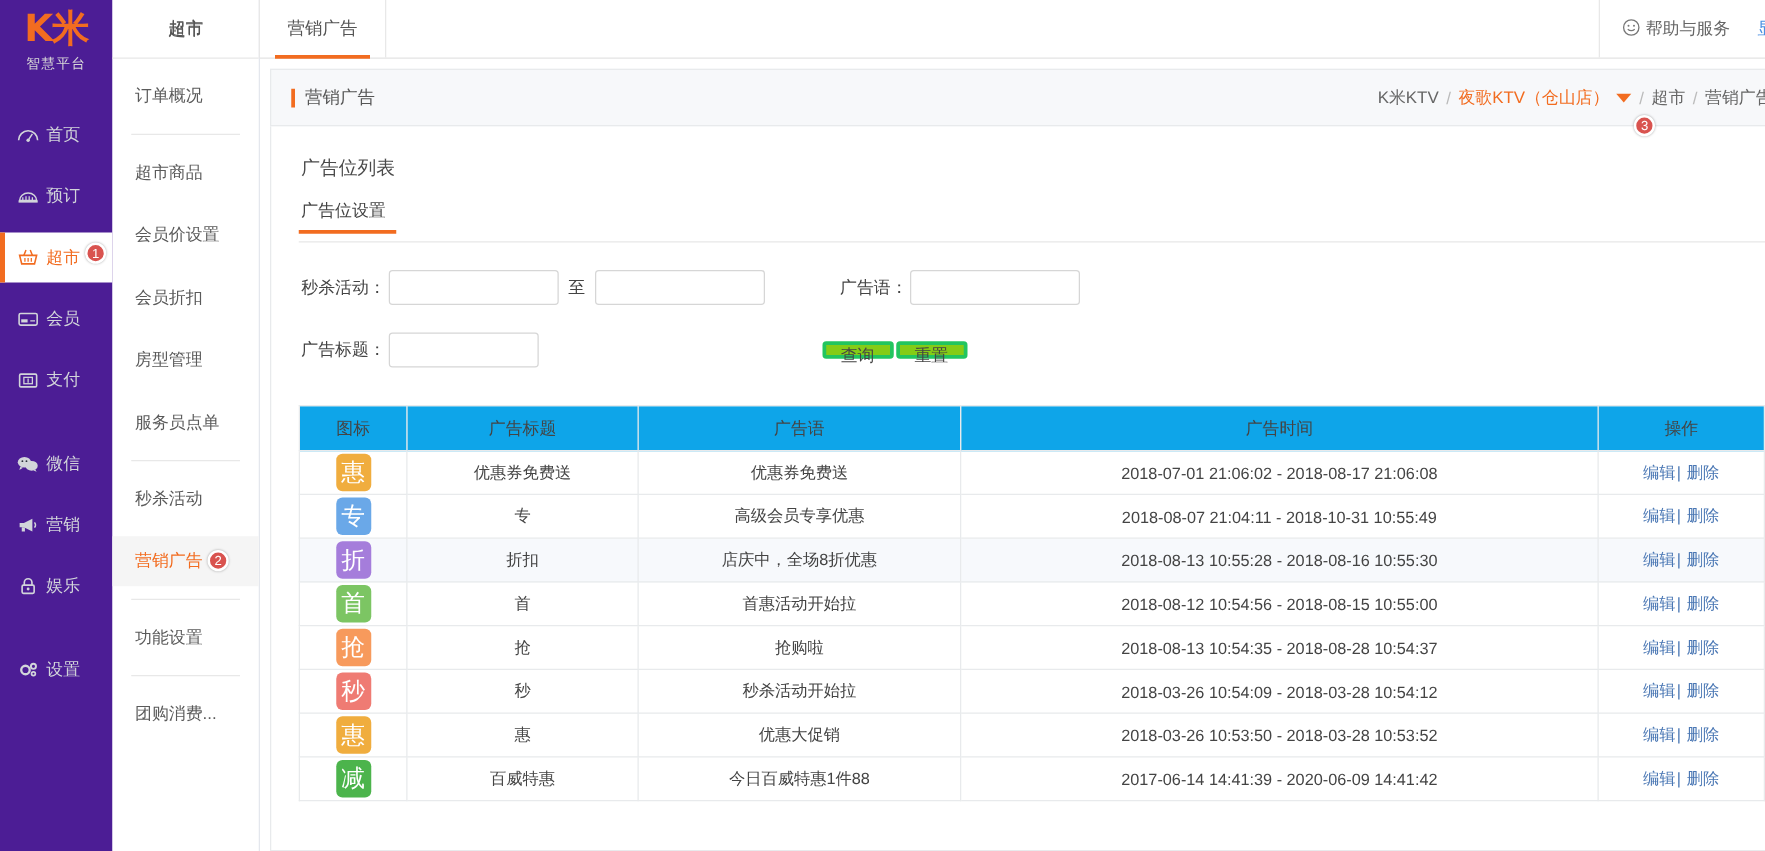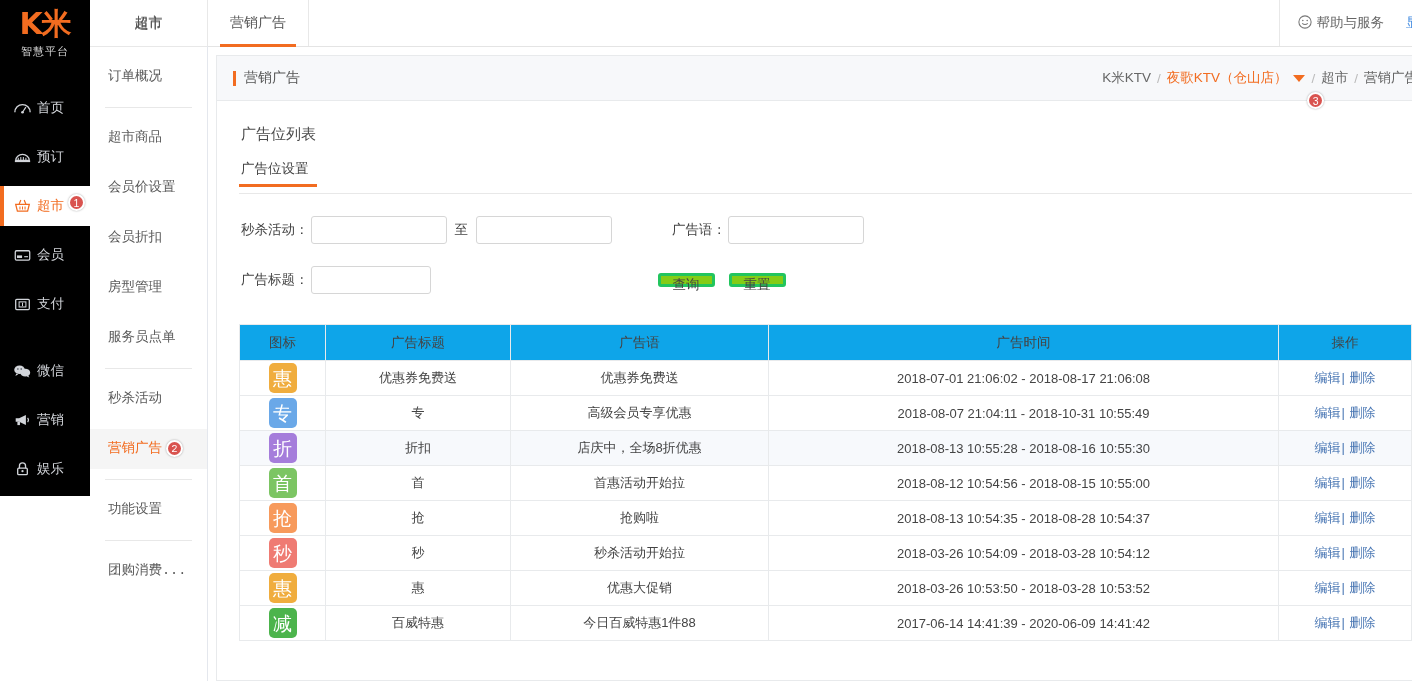--- a/index.html
+++ b/index.html
@@ -6,21 +6,21 @@
   html, body {
     width: 1412px; height: 681px; overflow: hidden;
     font-family: "Liberation Sans", "DejaVu Sans", sans-serif;
     background: #ffffff; color: #333;
     -webkit-font-smoothing: antialiased;
   }
   .app { position: relative; width: 1412px; height: 681px; display: flex; }
 
   
   .sidebar {
-    width: 90px; height: 496px; background: #000000; flex: 0 0 90px;
+    width: 90px; height: 681px; background: #4c1d95; flex: 0 0 90px;
     position: relative; overflow: hidden;
   }
   .logo-wrap { padding-top: 6px; text-align: center; height: 88px; }
   .logo-mark {
     font-size: 30px; font-weight: bold; color: #f26c20; letter-spacing: -1px;
     line-height: 36px; font-family: "DejaVu Sans", sans-serif;
   }
   .logo-sub {
     font-size: 11px; color: #d8d8d8; letter-spacing: 1px; line-height: 16px; margin-top: 1px;
   }
@@ -53,21 +53,20 @@
     border-right: 1px solid #e4e7ed; position: relative;
   }
   .submenu-title {
     height: 47px; line-height: 47px; text-align: center;
     font-size: 14px; color: #555; border-bottom: 1px solid #e8e8e8;
   }
   .sub-item {
     height: 40px; line-height: 40px; padding-left: 18px;
     font-size: 13.5px; color: #5a5a5a; cursor: pointer; position: relative;
     margin: 10px 0;
-    font-family: Liberation Mono, monospace;
   }
   .sub-item.active { color: #f26c20; background: #f5f5f5; }
   .sub-badge {
     position: absolute; left: 76px; top: 11px;
     width: 17px; height: 17px; border-radius: 50%;
     background: #d9534f; color: #fff; font-size: 10.5px;
     display: flex; align-items: center; justify-content: center;
     border: 2px solid #fff; box-shadow: 0 0 2px rgba(0,0,0,.35);
   }
   .sub-divider { height: 1px; background: #e8e8e8; margin: 10px 15px; }
@@ -355,21 +354,21 @@
           <input class="f-input w-input" value="" style="">
           <span class="f-sep">至</span>
           <input class="f-input w-input" value="" style="">
           <span class="f-label" style="margin-left:60px">广告语：</span>
           <input class="f-input w-input2" value="" style="">
         </div>
         <div class="form-row">
           <span class="f-label">广告标题：</span>
           <input class="f-input" style="width: 120px;" value="">
           <button class="btn" style="margin-left:227px">查询</button>
-          <button class="btn" style="margin-left:14px">重置</button>
+          <button class="btn" style="margin-left:2px">重置</button>
         </div>
       </div>
 
 
       <table class="grid">
         <colgroup>
           <col style="width:86px">
             <col style="width:185px">
             <col style="width:258px">
             <col style="width:510px">

